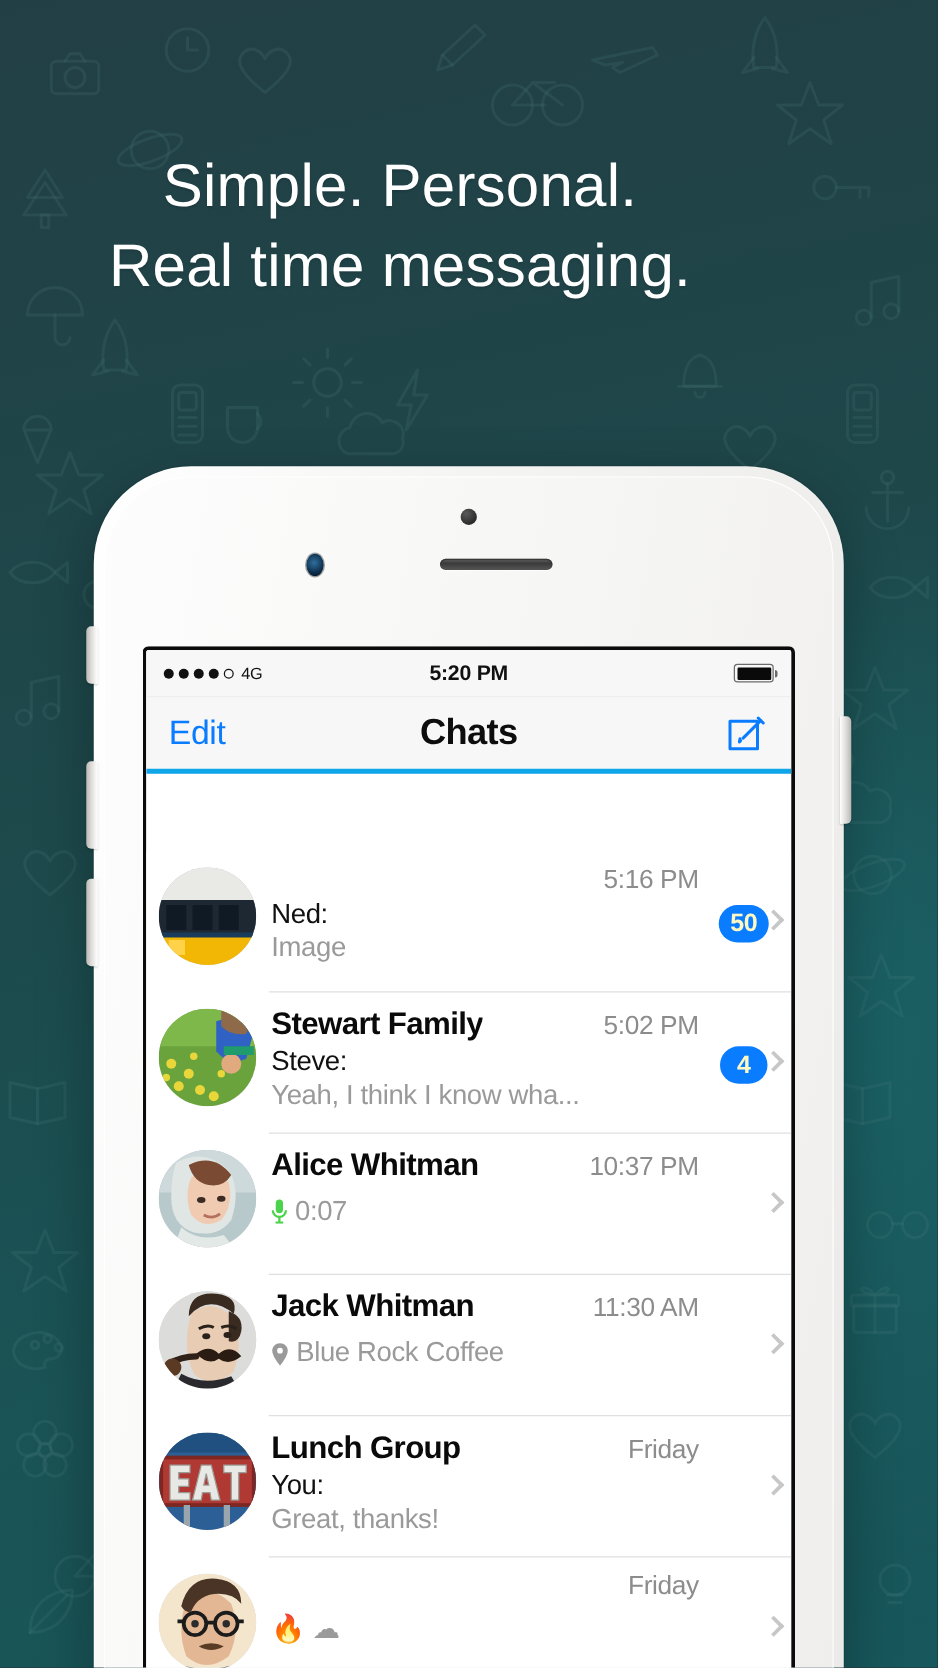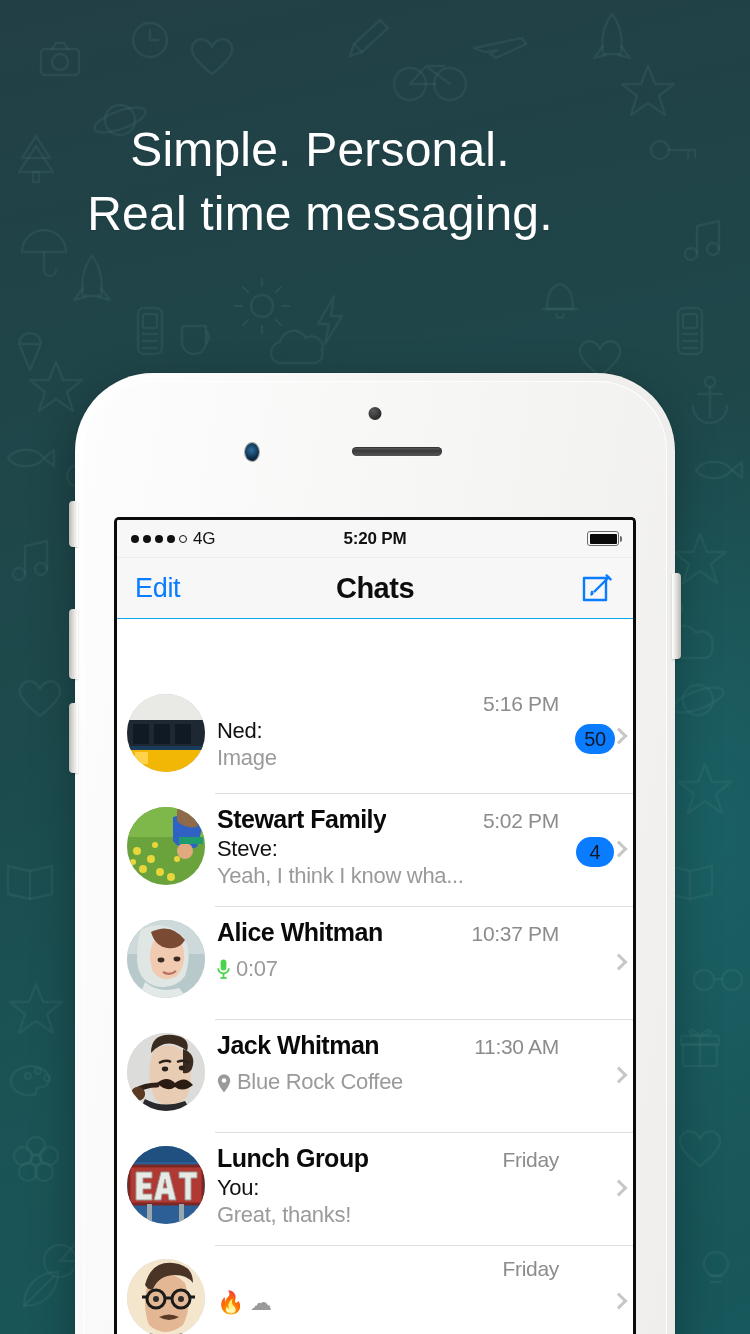--- a/index.html
+++ b/index.html
@@ -89,42 +89,42 @@
   
   #statusbar {
     height:38px; background:#f7f7f7;
     display:flex; align-items:center; position:relative;
     padding:0 14px; border-bottom:1px solid #ececec;
   }
   #sb-left { display:flex; align-items:center; gap:6px; }
   #dots { display:flex; gap:4px; align-items:center; }
   .dot { width:8px; height:8px; border-radius:50%; background:#111; }
   .dot.hollow { background:transparent; border:1.4px solid #111; }
-  #carrier { font-size:17px; color:#111; font-weight:400; letter-spacing:-.2px; }
+  #carrier { font-size:13px; color:#111; font-weight:400; letter-spacing:-.2px; }
   #sb-time {
     position:absolute; left:0; right:0; text-align:center;
     font-size:17px; font-weight:bold; color:#111; letter-spacing:-.2px;
     pointer-events:none;
   }
   #sb-right { margin-left:auto; display:flex; align-items:center; }
   #battery {
     width:32px; height:15px; border:1.5px solid #6b6b6b; border-radius:3px;
     padding:1.5px; position:relative;
   }
   #battery i { display:block; width:100%; height:100%; background:#0a0a0a; border-radius:1px; }
   #battery:after {
     content:""; position:absolute; right:-4px; top:4px;
     width:2.5px; height:6px; background:#6b6b6b; border-radius:0 2px 2px 0;
   }
 
   
   #navbar {
     height:61px; background:#f7f7f7;
     display:flex; align-items:center; position:relative;
-    padding:0 18px; border-bottom:1px solid #0ea5e9;
+    padding:0 18px; border-bottom:4px solid #0ea5e9;
   }
   #edit-btn { font-size:27px; color:#0a7cff; letter-spacing:-.3px; cursor:pointer; }
   #nav-title {
     position:absolute; left:0; right:0; text-align:center;
     font-size:29px; font-weight:bold; color:#0d0d0d; letter-spacing:-.5px;
     pointer-events:none;
   }
   #compose-btn { margin-left:auto; width:34px; height:34px; position:relative; cursor:pointer; }
 
   
@@ -163,21 +163,21 @@
   .meta {
     width:62px; flex:none; position:relative;
     display:flex; flex-direction:column; align-items:center;
     justify-content:flex-start; padding-top:34px;
   }
   .chev { position:absolute; right:8px; top:40px; width:12px; height:12px;
           border-right:3px solid #c7c7c7; border-top:3px solid #c7c7c7;
           transform:rotate(45deg); }
   .badge {
     min-width:38px; height:30px; border-radius:15px; background:#0a7cff;
-    color:#0f172a; font-size:20px; font-weight:400; letter-spacing:-.3px;
+    color:#fef9c3; font-size:20px; font-weight:700; letter-spacing:-.3px;
     display:flex; align-items:center; justify-content:center;
     padding:0 9px; margin-right:14px;
   }
   .mic { width:13px; height:20px; position:relative; flex:none; }
   .pin { width:14px; height:19px; position:relative; flex:none; }
   .emoji { font-size:22px; }
 </style>
 </head>
 <body>
 

